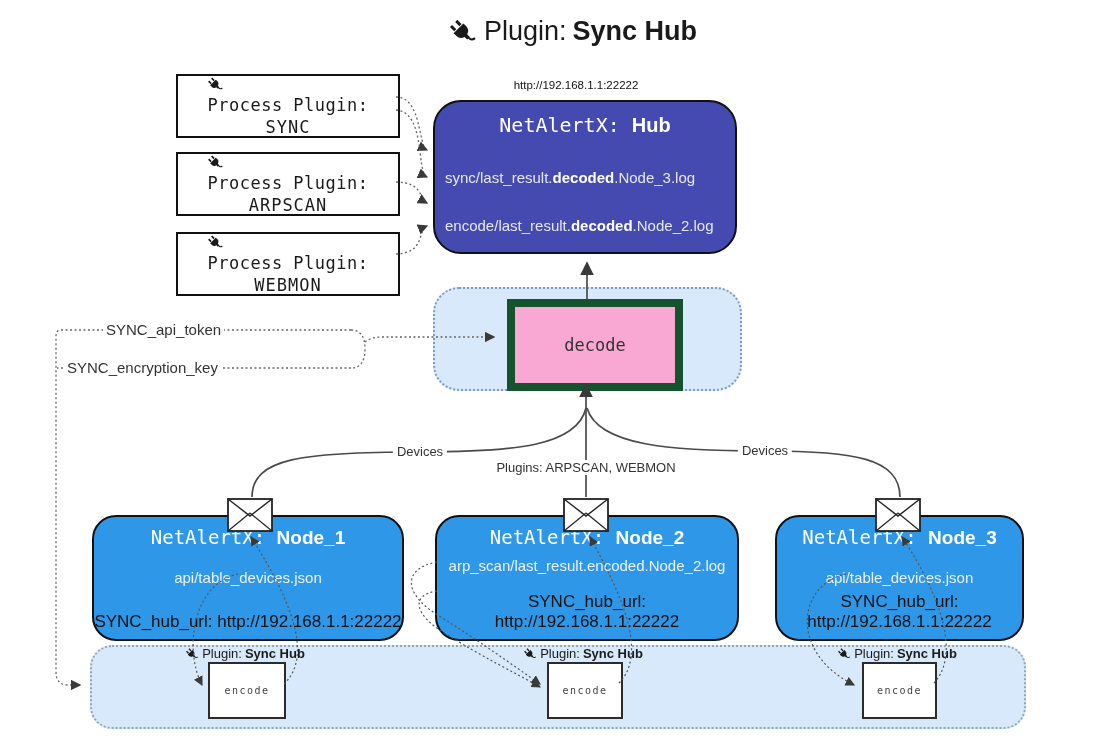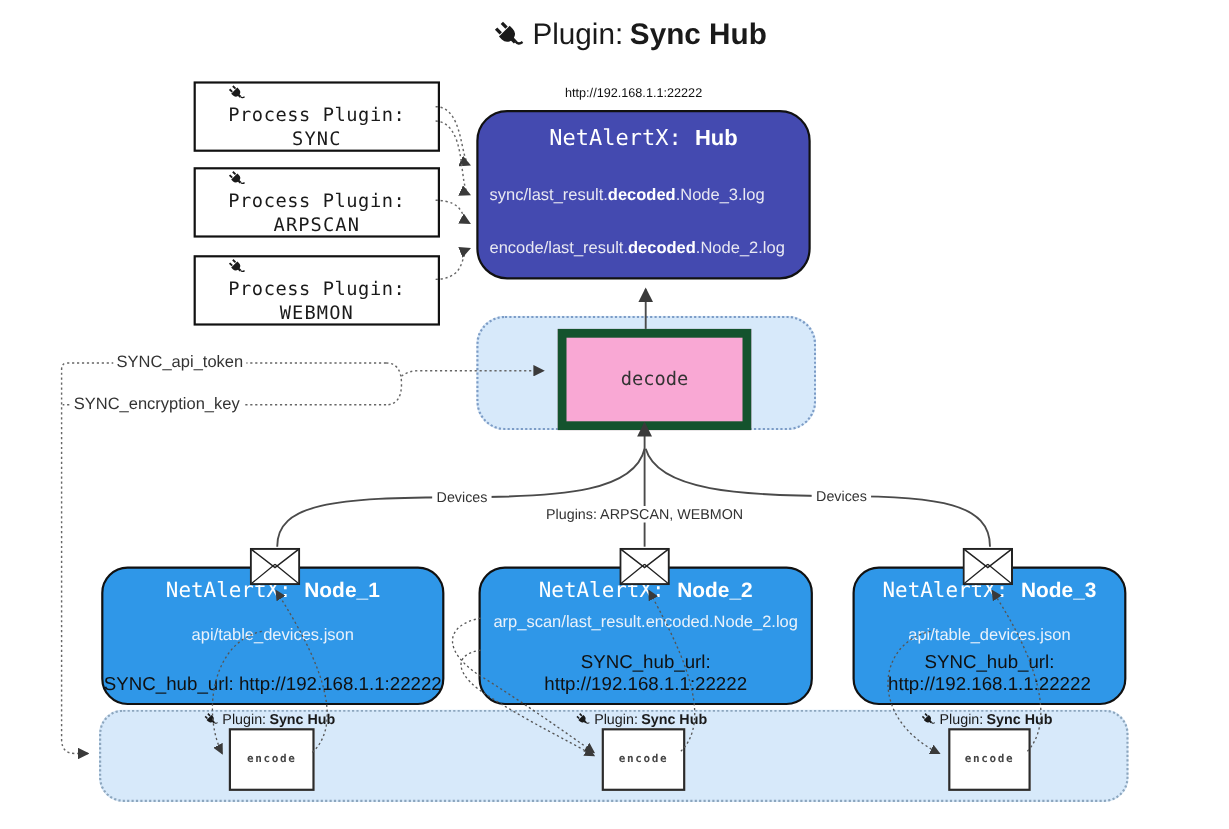--- a/index.html
+++ b/index.html
@@ -45,21 +45,21 @@
   .node .ntitle .bold{font-family:"Liberation Sans",sans-serif;font-weight:bold;}
   .node .nfile{position:absolute;left:0;right:0;text-align:center;font-size:15px;color:#EAF2FB;white-space:nowrap;}
   .node .nurl{position:absolute;bottom:7px;left:0;right:0;text-align:center;font-size:17px;color:#101010;}
 
   
   #encode-panel{left:90px;top:645px;width:932px;height:80px;background:var(--panel_fill,#D7E9FA);
       border:2px dotted #8CA6BE;border-radius:22px;z-index:1;}
   .enc-label{top:646px;transform:translateX(-50%);font-size:13px;display:flex;align-items:center;gap:3px;z-index:4;white-space:nowrap;}
   .enc-label .bold{font-weight:bold;}
   .enc-box{top:662px;height:53px;background:#fff;border:2px solid #2b2b2b;display:flex;align-items:center;justify-content:center;
-      font-size:10px;letter-spacing:1.5px;color:#444;z-index:2;font-weight:bold;}
+      font-size:10px;letter-spacing:1.5px;color:#444;z-index:2;}
 
   
   .linelabel{background:#fff;padding:0 4px;font-size:13px;color:#333;z-index:6;white-space:nowrap;}
   .tokenlabel{background:#fff;padding:0 3px;font-size:15px;color:#333;z-index:6;white-space:nowrap;}
 
   #overlay{position:absolute;left:0;top:0;z-index:5;pointer-events:none;}
   .envelope{position:absolute;z-index:7;}
 </style>
 </head>
 <body>

